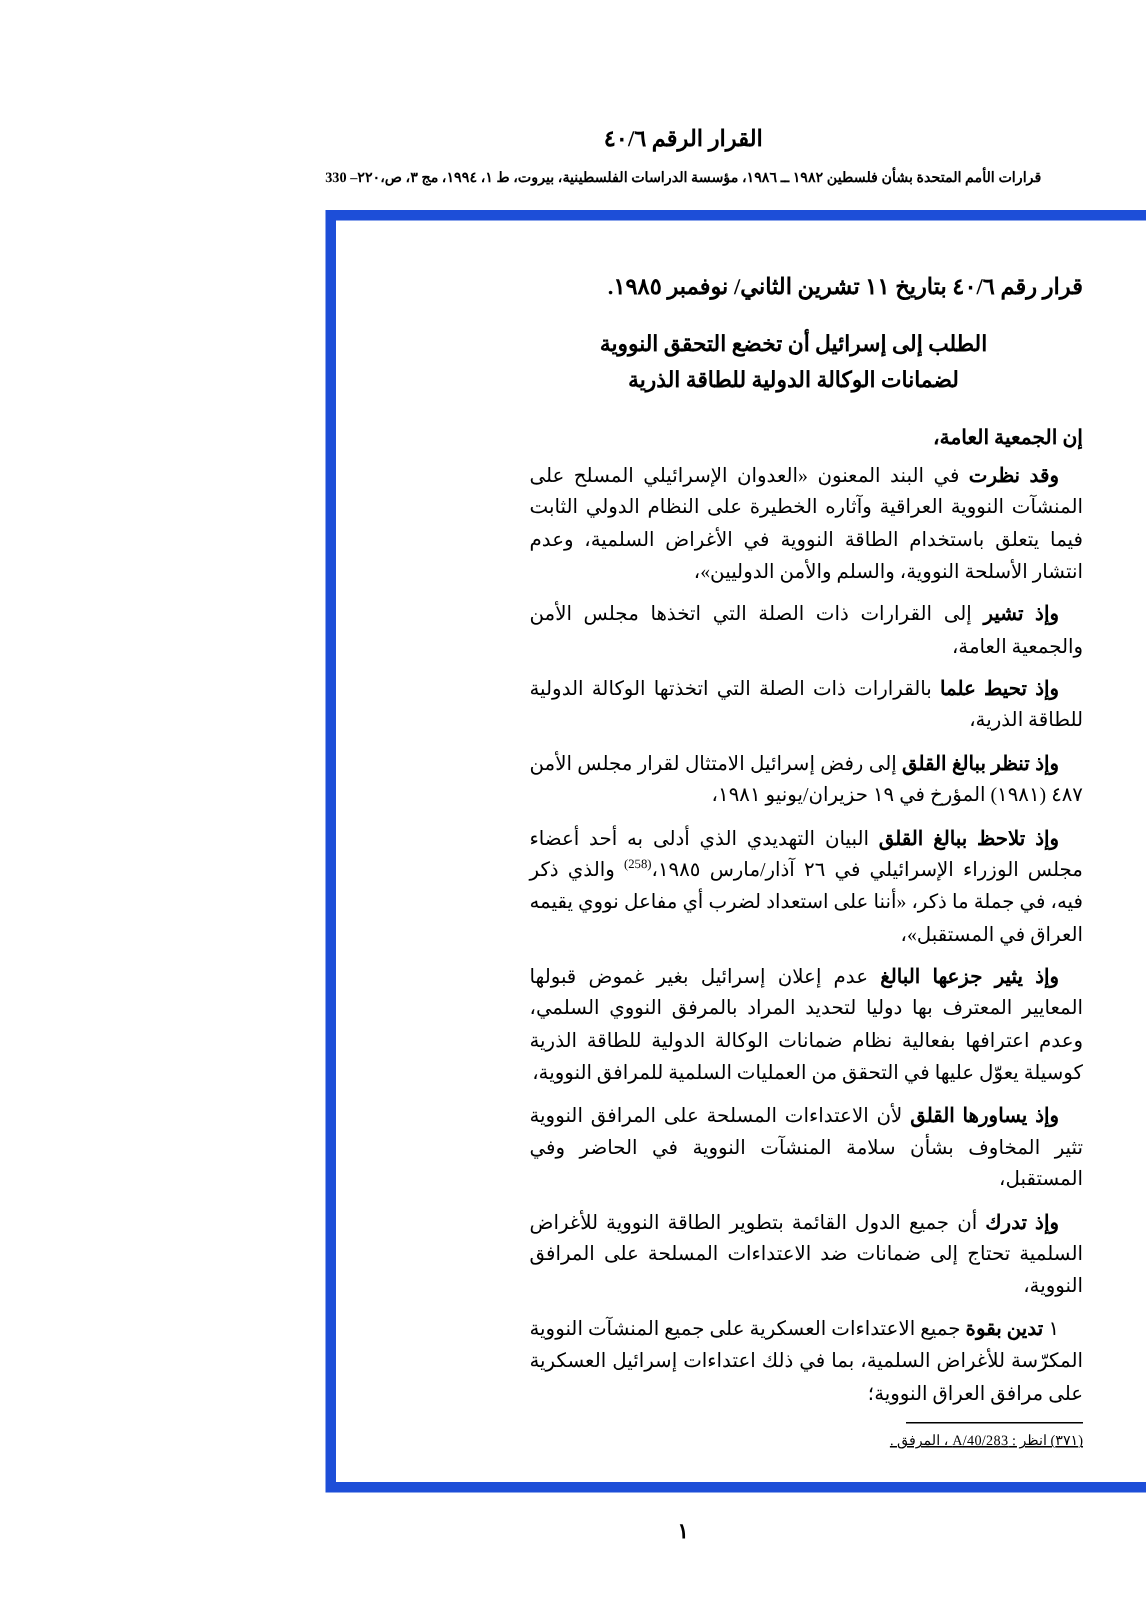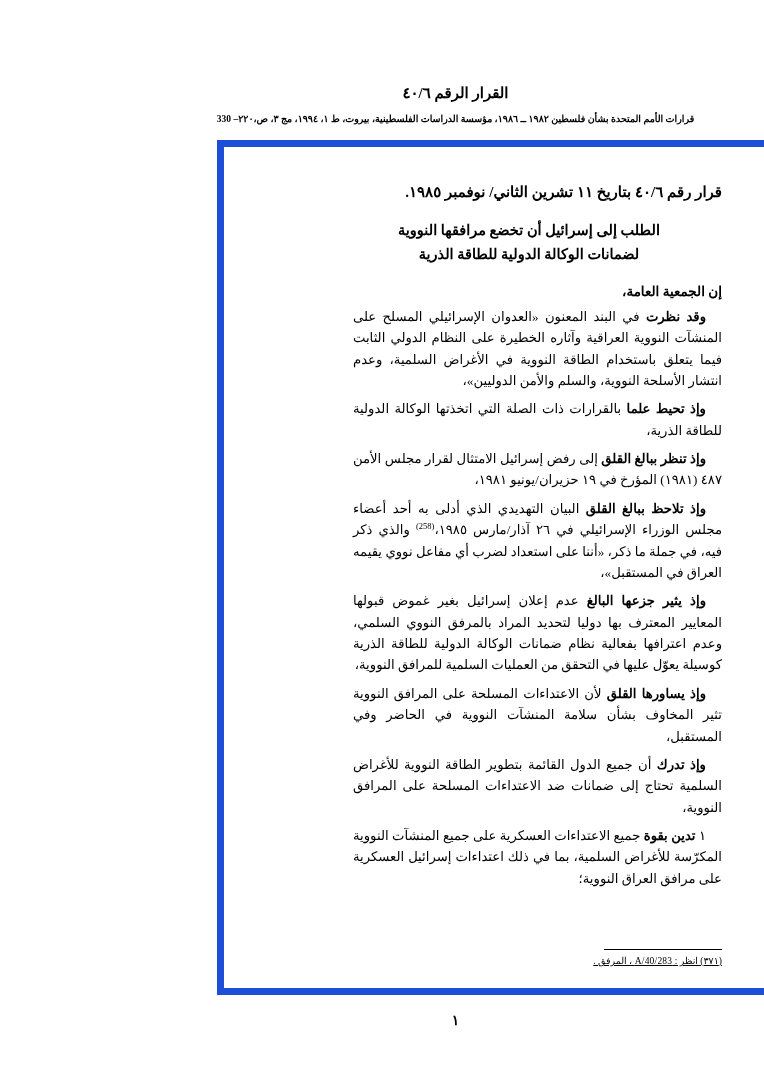--- a/index.html
+++ b/index.html
@@ -133,29 +133,32 @@
   <div class="doc-header">
     <div class="doc-title">القرار الرقم ٤٠/٦</div>
     <div class="doc-subtitle">قرارات الأمم المتحدة بشأن فلسطين ١٩٨٢ ــ ١٩٨٦، مؤسسة الدراسات الفلسطينية، بيروت، ط ١، ١٩٩٤، مج ٣، ص،٢٢٠– 330</div>
   </div>
 
   <div class="frame">
     <div class="frame-inner">
 
       <div class="res-line">قرار رقم ٤٠/٦ بتاريخ ١١ تشرين الثاني/ نوفمبر ١٩٨٥.</div>
 
-      <div class="res-heading">الطلب إلى إسرائيل أن تخضع مرافقها النووية</div>
+      <div class="res-heading">الطلب إلى إسرائيل أن تخضع التحقق النووية</div>
       <div class="res-heading second">لضمانات الوكالة الدولية للطاقة الذرية</div>
 
       <div class="preamble-lead">إن الجمعية العامة،</div>
 
       <p class="para first-line-indent">
         <b>وقد نظرت</b><span> في البند المعنون «العدوان الإسرائيلي المسلح على المنشآت النووية العراقية وآثاره الخطيرة على النظام الدولي الثابت فيما يتعلق باستخدام الطاقة النووية في الأغراض السلمية، وعدم انتشار الأسلحة النووية، والسلم والأمن الدوليين»،</span>
       </p>
 
+      <p class="para first-line-indent">
+        <b>وإذ تشير</b><span> إلى القرارات ذات الصلة التي اتخذها مجلس الأمن والجمعية العامة،</span>
+      </p>
 
       <p class="para first-line-indent">
         <b>وإذ تحيط علما</b><span> بالقرارات ذات الصلة التي اتخذتها الوكالة الدولية للطاقة الذرية،</span>
       </p>
 
       <p class="para first-line-indent">
         <b>وإذ تنظر ببالغ القلق</b><span> إلى رفض إسرائيل الامتثال لقرار مجلس الأمن ٤٨٧ (١٩٨١) المؤرخ في ١٩ حزيران/يونيو ١٩٨١،</span>
       </p>
 
       <p class="para first-line-indent">

